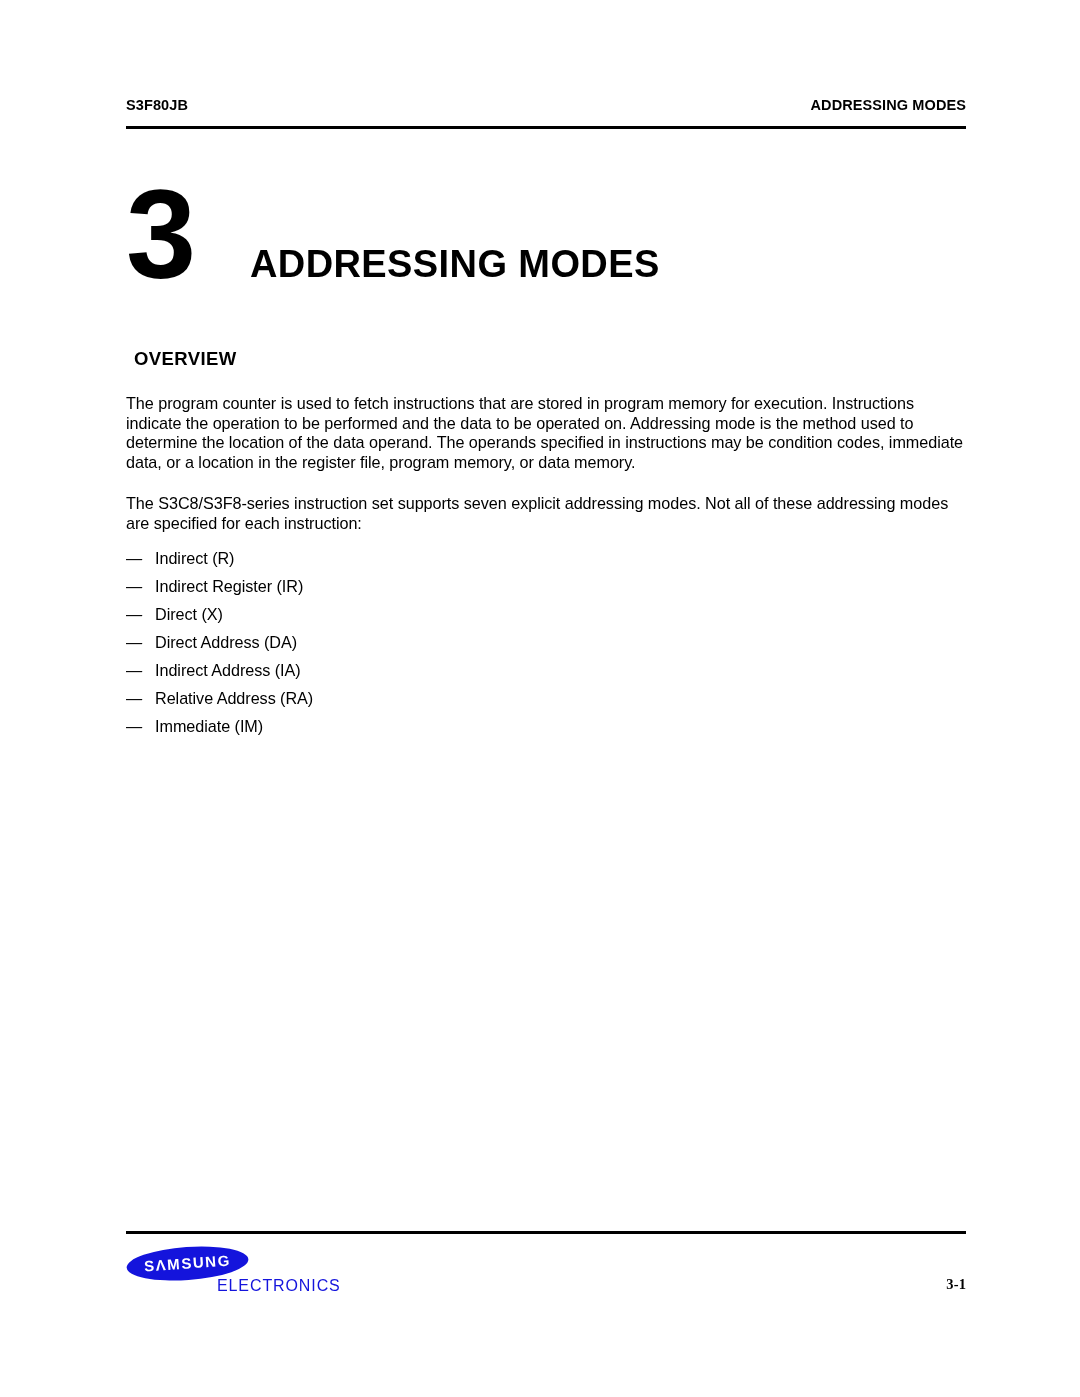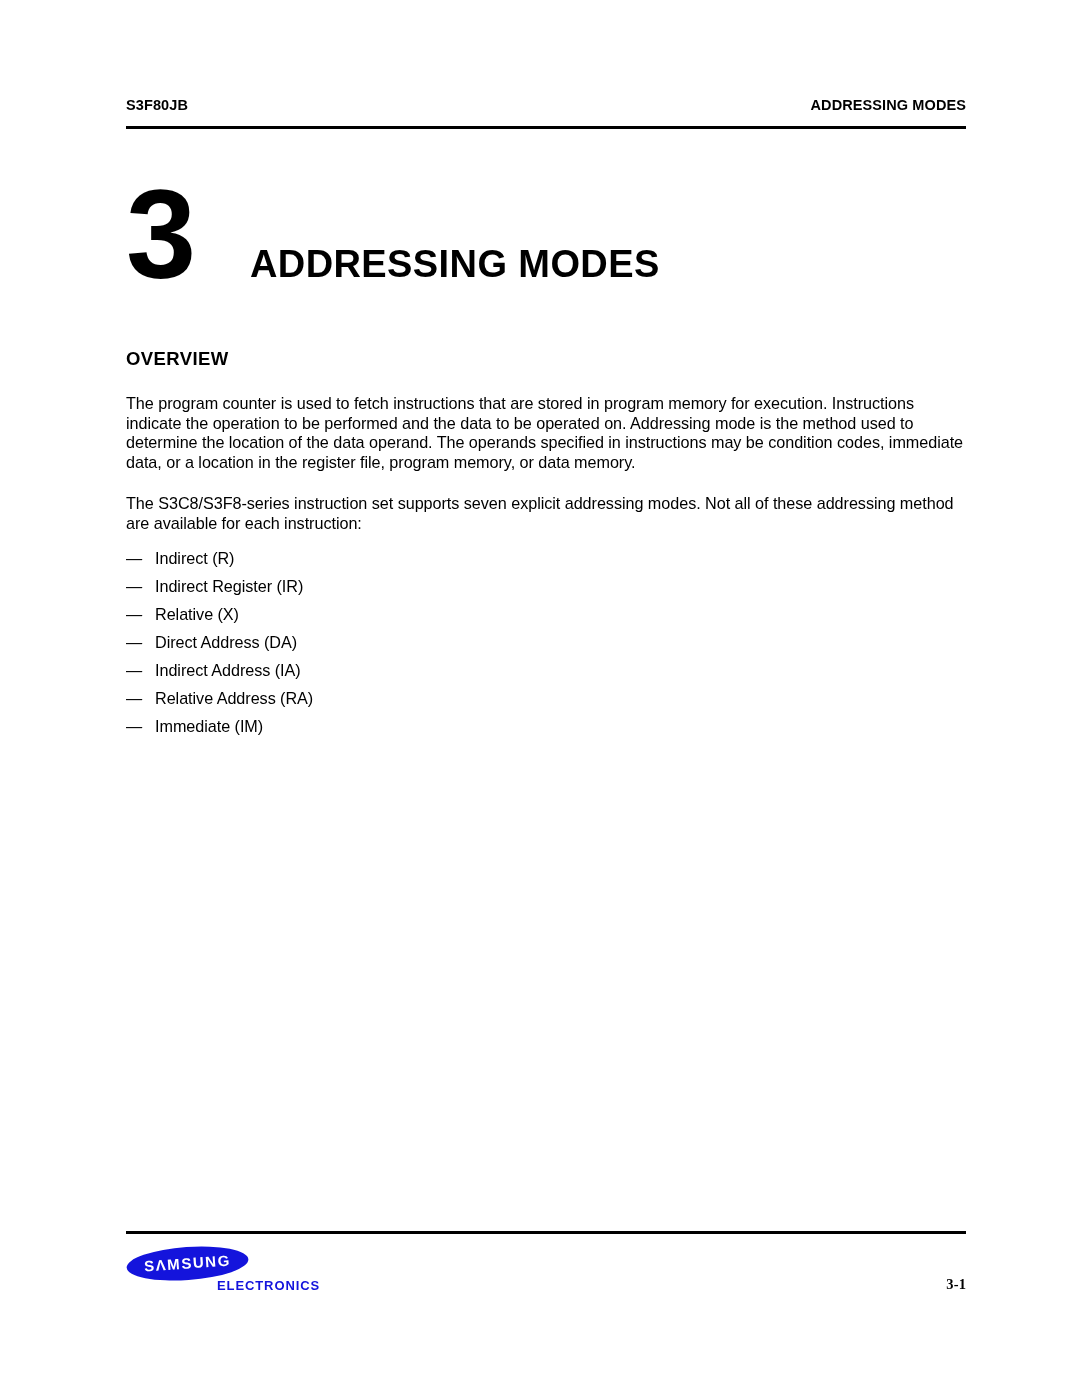--- a/index.html
+++ b/index.html
@@ -96,21 +96,21 @@
     position: absolute;
     left: 126px;
     top: 348px;
     width: 840px;
   }
 
   .section-heading {
     font-size: 18.5px;
     font-weight: bold;
     letter-spacing: 0.4px;
-    margin: 0 0 24px 0;
+    margin: 0 0 24px 8px;
     line-height: 22px;
   }
 
   p.body-text {
     font-size: 16.2px;
     line-height: 19.6px;
     margin: 0 0 22px 0;
     text-align: left;
     letter-spacing: -0.05px;
   }
@@ -163,22 +163,22 @@
     width: 123px;
     height: 35px;
   }
 
   .logo-ellipse svg { display: block; }
 
   .logo-electronics {
     position: absolute;
     left: 91px;
     top: 39px;
-    font-size: 13px;
-    font-weight: bold;
+    font-size: 16px;
+    font-weight: normal;
     letter-spacing: 0.9px;
     line-height: 13px;
     white-space: nowrap;
   }
 
   .page-number {
     position: absolute;
     right: 0px;
     top: 36px;
     font-size: 14.5px;
@@ -204,34 +204,34 @@
     <div class="chapter-number">3</div>
     <div class="chapter-title">ADDRESSING MODES</div>
   </div>
 
   <div class="content">
 
     <h2 class="section-heading">OVERVIEW</h2>
 
     <p class="body-text">The program counter is used to fetch instructions that are stored in program memory for execution. Instructions indicate the operation to be performed and the data to be operated on. Addressing mode is the method used to determine the location of the data operand. The operands specified in instructions may be condition codes, immediate data, or a location in the register file, program memory, or data memory.</p>
 
-    <p class="body-text">The S3C8/S3F8-series instruction set supports seven explicit addressing modes. Not all of these addressing method are available for each instruction:</p>
+    <p class="body-text">The S3C8/S3F8-series instruction set supports seven explicit addressing modes. Not all of these addressing modes are specified for each instruction:</p>
 
     <ul class="mode-list">
       <li>
         <span class="dash">—</span>
         <span>Indirect (R)</span>
       </li>
       <li>
         <span class="dash">—</span>
         <span>Indirect Register (IR)</span>
       </li>
       <li>
         <span class="dash">—</span>
-        <span>Relative (X)</span>
+        <span>Direct (X)</span>
       </li>
       <li>
         <span class="dash">—</span>
         <span>Direct Address (DA)</span>
       </li>
       <li>
         <span class="dash">—</span>
         <span>Indirect Address (IA)</span>
       </li>
       <li>

